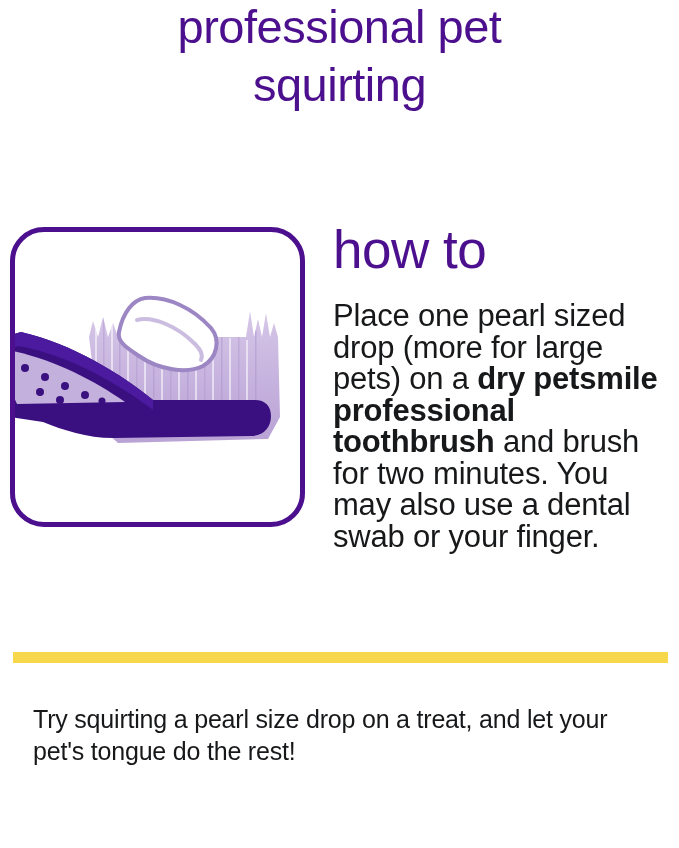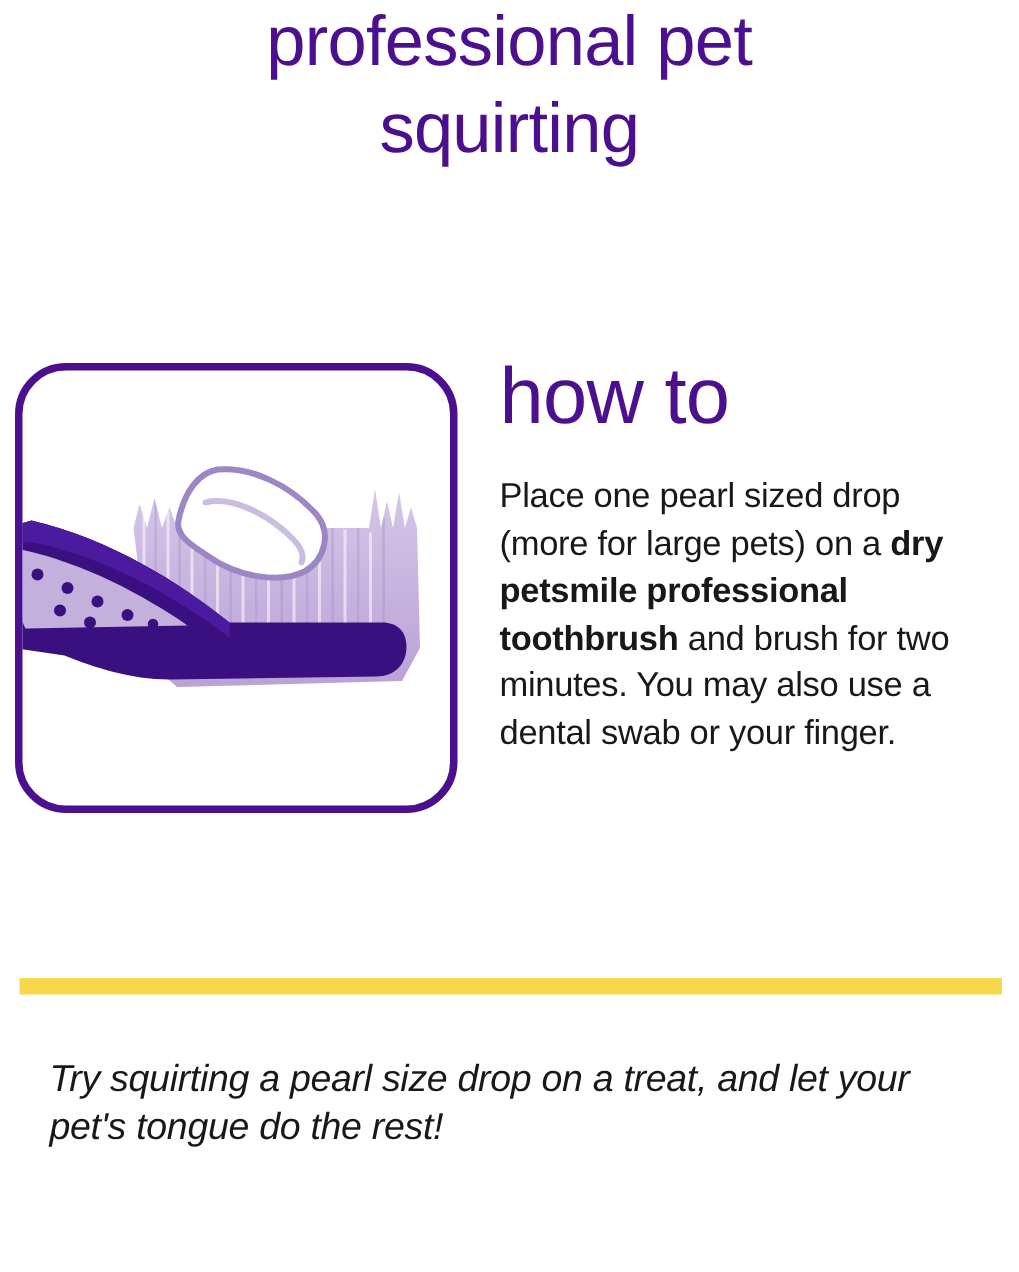--- a/index.html
+++ b/index.html
@@ -30,21 +30,21 @@
     letter-spacing: -0.5px;
   }
   .product-title .line {
     display: block;
   }
 
   
   .howto-section {
     position: absolute;
     left: 0;
-    top: 234px;
+    top: 219px;
     width: 582px;
     height: 320px;
   }
 
   .illustration-frame {
     position: absolute;
     left: 10px;
     top: 8px;
     width: 295px;
     height: 300px;
@@ -75,21 +75,21 @@
     line-height: 56px;
     font-weight: 400;
     letter-spacing: -0.5px;
     margin: 0;
     padding-top: 3px;
   }
   .howto-body {
     margin: 0;
     padding-top: 22px;
     color: #17181a;
-    font-size: 23px;
+    font-size: 31px;
     line-height: 31.5px;
     font-weight: 400;
     letter-spacing: -0.2px;
   }
   .howto-body b {
     font-weight: 700;
   }
 
   
   .divider-bar {
@@ -117,21 +117,20 @@
     letter-spacing: -0.5px;
   }
   .protip-body {
     margin: 0;
     padding-top: 21px;
     color: #17181a;
     font-size: 25px;
     line-height: 31.5px;
     font-weight: 400;
     letter-spacing: -0.2px;
-    font-style: italic;
   }
 </style>
 </head>
 <body>
 
 <div class="product-title">
   <span class="line">professional pet</span>
   <span class="line">squirting</span>
 </div>
 

